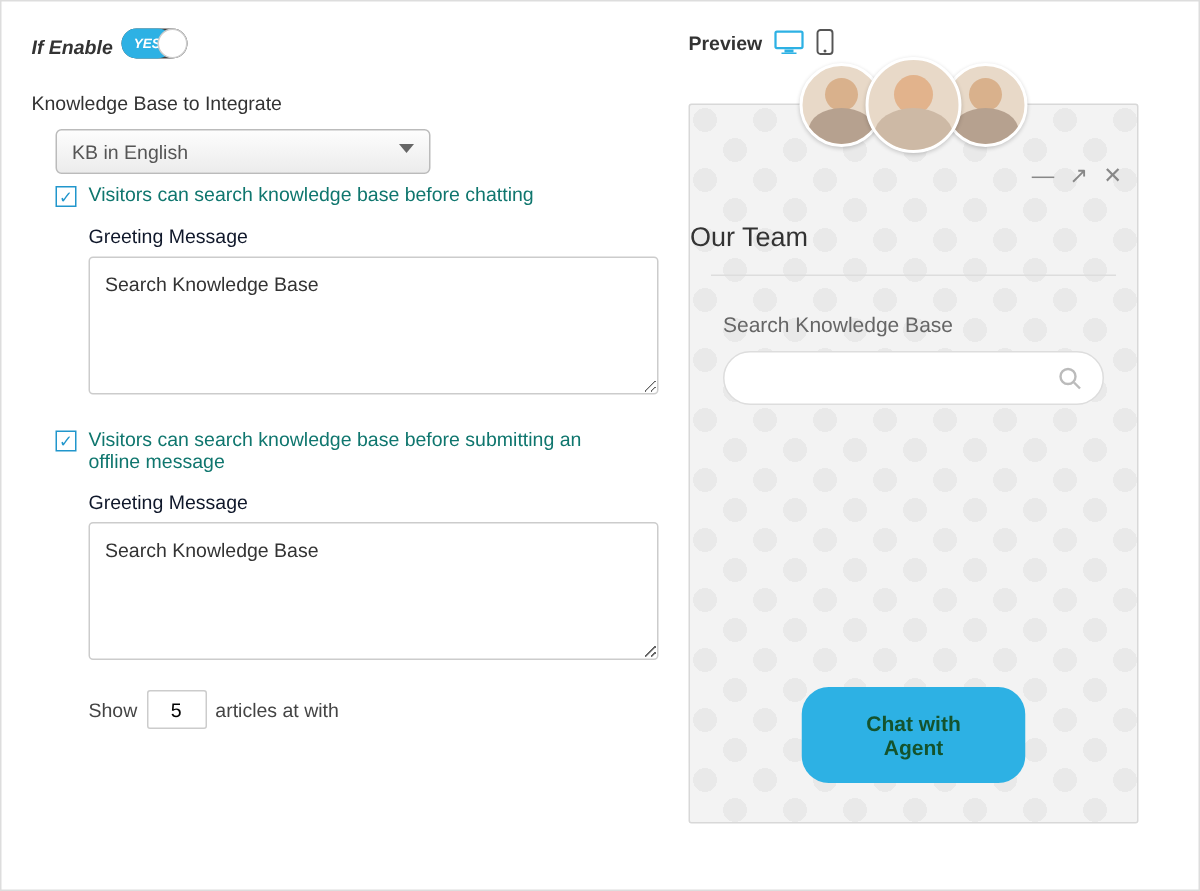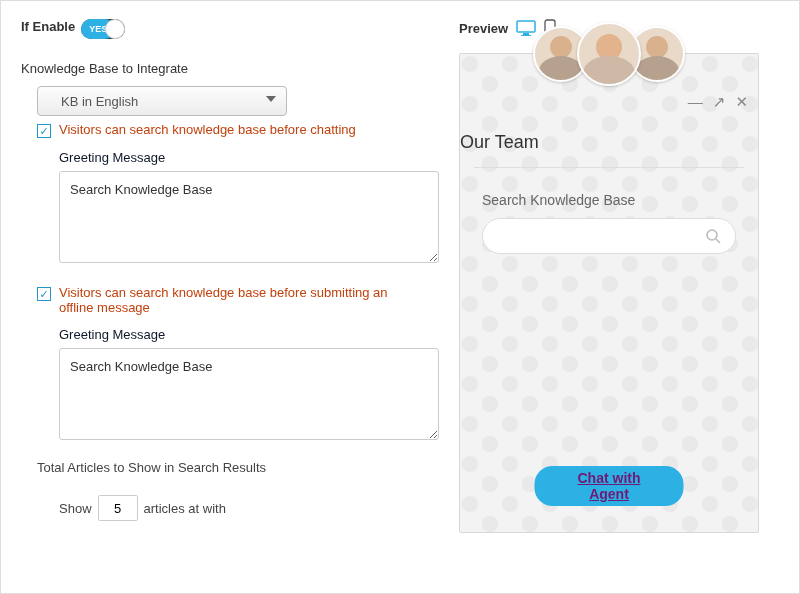--- a/index.html
+++ b/index.html
@@ -8,21 +8,21 @@
   font-size: 13px;
   color: #333;
   background: #fff;
   width: 800px;
   height: 594px;
   overflow: hidden;
   border: 1px solid #ddd;
   padding: 18px 20px;
   position: relative;
 }
-.row { display: flex; align-items: flex-start; }
+.row { display: flex; align-items: flex-end; font-style: italic; }
 .bold { font-weight: bold; }
 .left-col { width: 430px; float: left; }
 .right-col { width: 320px; float: right; }
 
 
 .toggle {
   display: inline-flex; align-items: center;
   width: 44px; height: 20px;
   background: #404040;
   border-radius: 10px;
@@ -49,21 +49,21 @@
 }
 
 
 .select-wrap {
   margin-top: 10px;
   width: 250px; height: 30px;
   background: linear-gradient(#fdfdfd,#ececec);
   border: 1px solid #bbb;
   border-radius: 4px;
   display: flex; align-items: center;
-  padding: 0 23px;
+  padding: 0 10px;
   color: #555;
   cursor: pointer;
   position: relative;
 }
 .select-wrap .chev {
   position: absolute; right: 10px; top: 9px;
   width: 0; height: 0;
   border-left: 5px solid transparent;
   border-right: 5px solid transparent;
   border-top: 6px solid #666;
@@ -74,21 +74,21 @@
 .checkbox {
   width: 14px; height: 14px;
   border: 1px solid #2196cc;
   background: #fff;
   display: inline-flex; align-items: center; justify-content: center;
   margin-right: 8px; margin-top: 2px;
   cursor: pointer;
   color: #2196cc;
   font-size: 11px;
 }
-.checkbox-label { color: #c2410c; cursor: pointer; }
+.checkbox-label { color: #0f766e; cursor: pointer; }
 .sub-label { margin-left: 38px; margin-top: 12px; color: #0f172a; }
 textarea.greeting {
   display: block;
   margin-left: 38px; margin-top: 6px;
   width: 380px; height: 92px;
   border: 1px solid #ccc;
   border-radius: 3px;
   padding: 10px;
   font-family: inherit;
   font-size: 13px;
@@ -100,21 +100,21 @@
 .show-row input {
   width: 40px; height: 26px;
   border: 1px solid #ccc; border-radius: 2px;
   text-align: center; font-size: 13px;
 }
 
 
 .preview-head {
   display: flex; align-items: center; gap: 8px;
   justify-content: flex-start;
-  margin-bottom: 16px;
+  margin-bottom: 32px;
 }
 .device-icon { cursor: pointer; display: inline-flex; }
 .device-icon svg { display: block; }
 
 
 .widget {
   width: 300px; height: 480px;
   background: #f4f4f4;
   border: 1px solid #d8d8d8;
   border-radius: 2px;
@@ -170,28 +170,27 @@
   position: relative;
 }
 .kb-search .mag {
   position: absolute; right: 14px; top: 9px;
   color: #bbb;
 }
 .chat-btn {
   position: absolute;
   bottom: 26px; left: 50%; transform: translateX(-50%);
   background: #2db1e4;
-  color: #701a75;
+  color: #14532d;
   border: none;
   border-radius: 18px;
-  padding: 4px 22px;
+  padding: 16px 22px;
   font-size: 14px;
   font-weight: bold;
   cursor: pointer;
-  text-decoration: underline;
 }
 </style>
 </head>
 <body>
 
 <div class="left-col">
   <div class="row">
     <span class="bold">If Enable</span>
     <span class="toggle">
       <span class="pill">YES</span>
@@ -213,21 +212,20 @@
   <div class="sub-label">Greeting Message</div>
   <textarea class="greeting" style="">Search Knowledge Base</textarea>
 
   <div class="checkbox-row" style="margin-top:22px;">
     <span class="checkbox">✓</span>
     <span class="checkbox-label" style="max-width:360px;">Visitors can search knowledge base before submitting an offline message</span>
   </div>
   <div class="sub-label">Greeting Message</div>
   <textarea class="greeting" style="">Search Knowledge Base</textarea>
 
-  <div class="total-row">Total Articles to Show in Search Results</div>
   <div class="show-row">
     <span>Show</span>
     <input type="text" value="5" style="">
     <span>articles at with</span>
   </div>
 </div>
 
 <div class="right-col">
   <div class="preview-head">
     <span class="bold">Preview</span>

